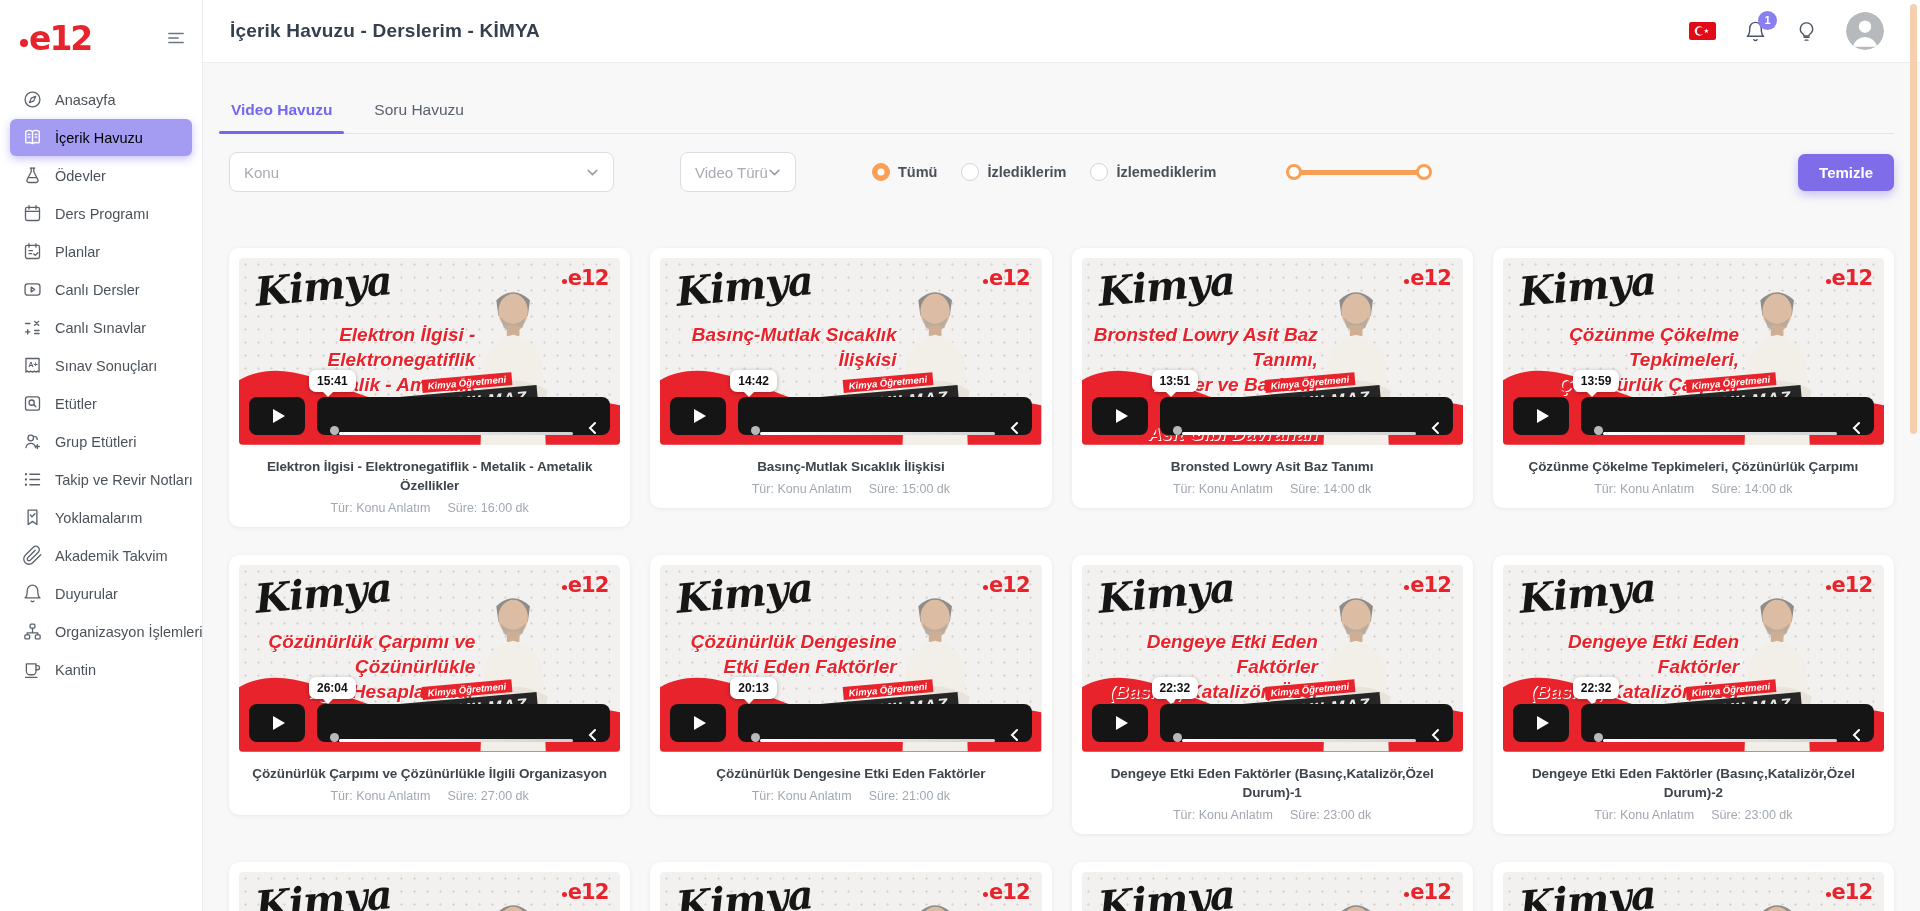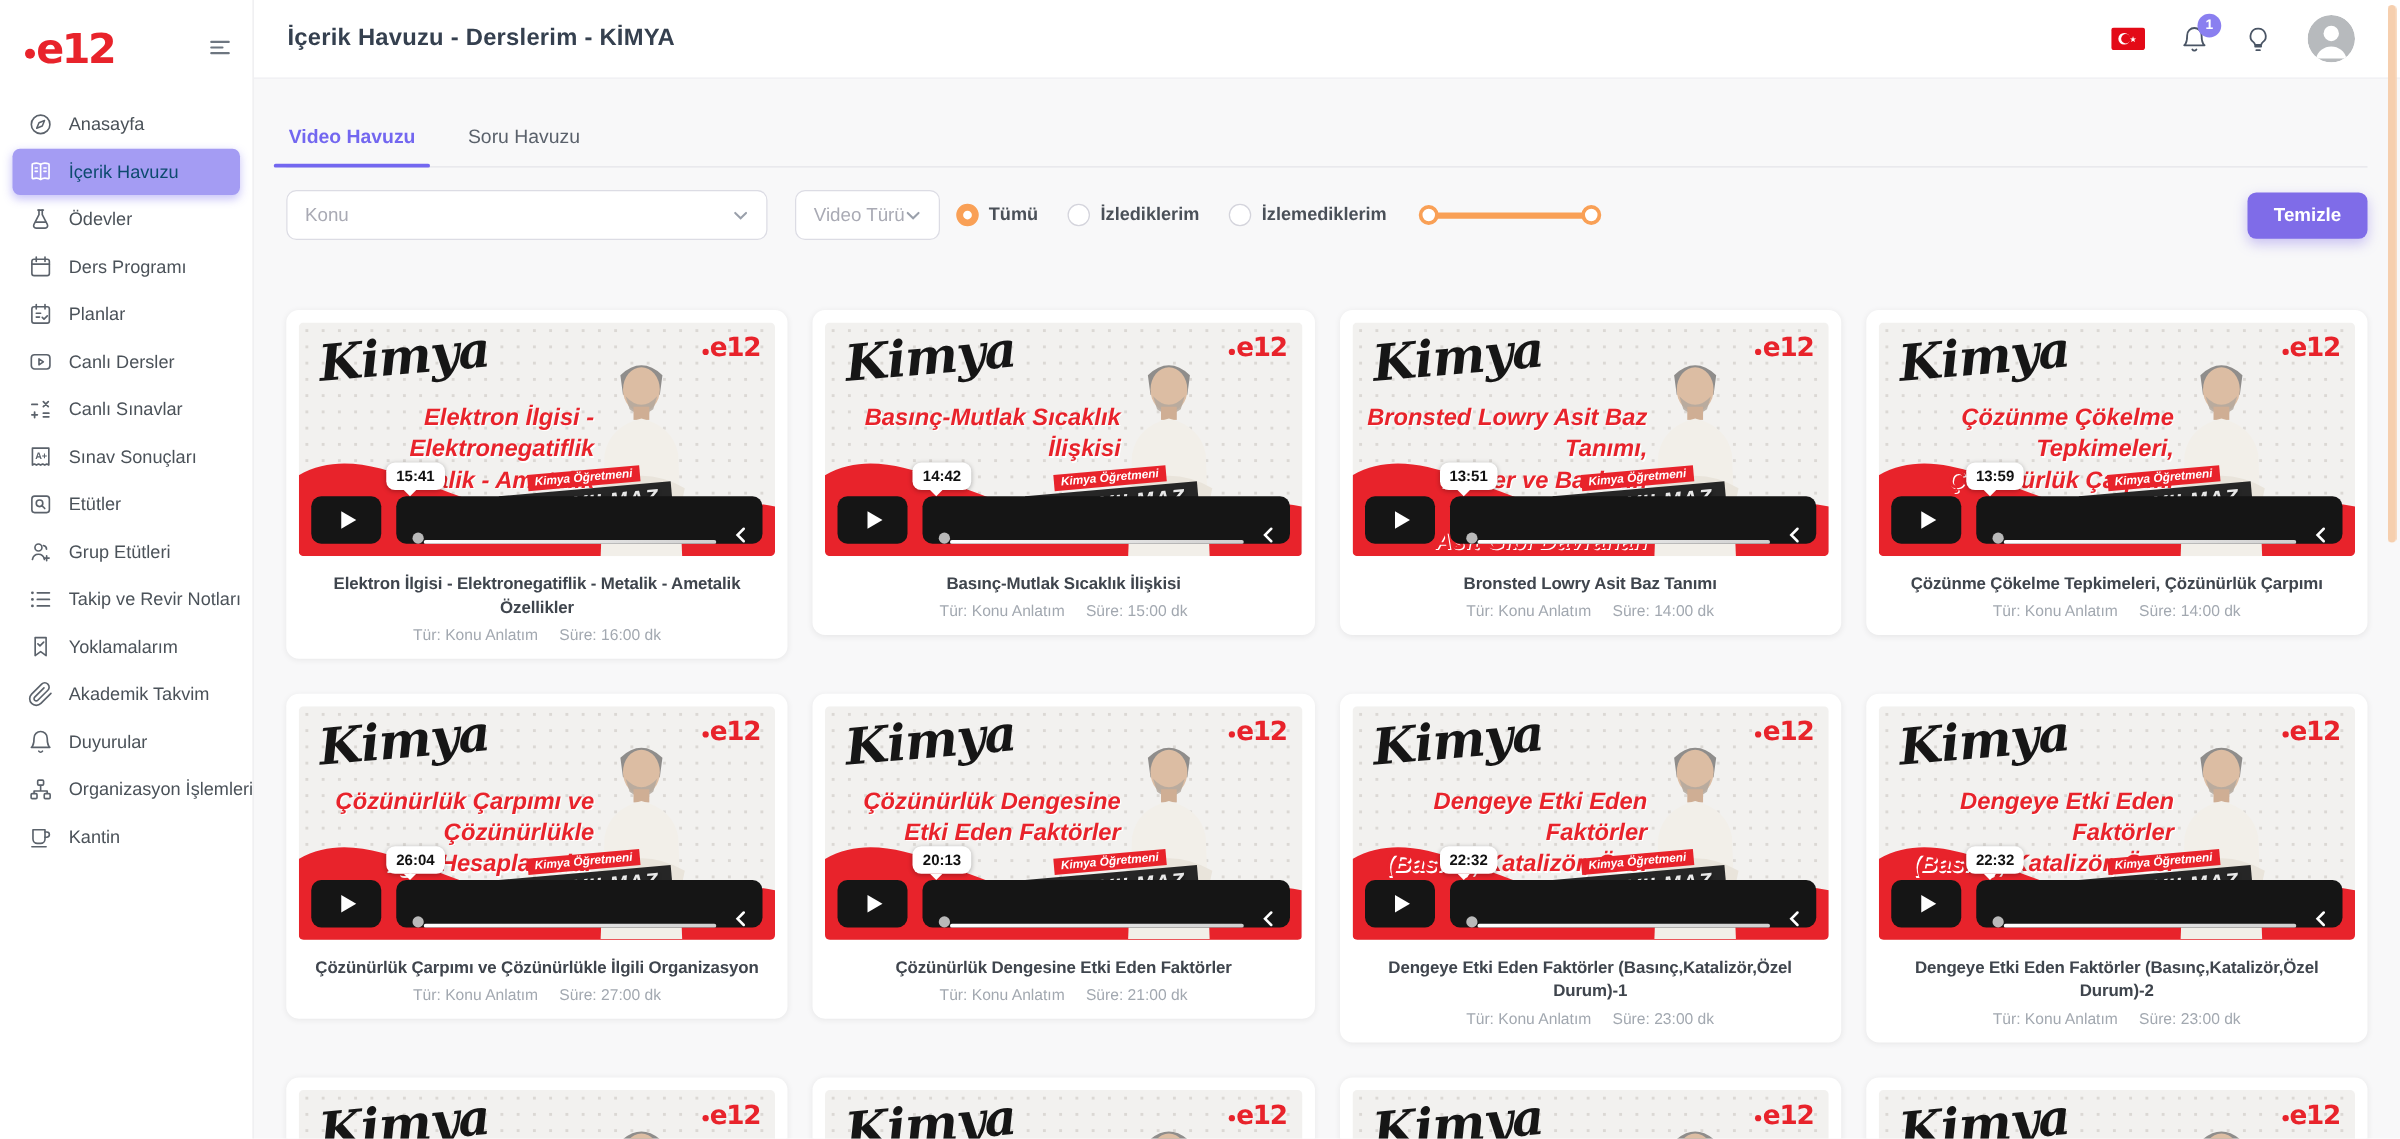--- a/index.html
+++ b/index.html
@@ -16,21 +16,21 @@
   .sb-head { height:76px; display:flex; align-items:center; justify-content:space-between; padding:0 16px 0 20px; }
   .logo { display:flex; align-items:center; cursor:pointer; }
   .logo-dot { width:8px; height:8px; border-radius:50%; background:var(--brand-red); margin:10px 1px 0 0; }
   .logo-text { color:var(--brand-red); font-weight:900; font-size:33px; letter-spacing:-2px; font-family:"DejaVu Sans",sans-serif; }
   .sb-toggle { cursor:pointer; display:flex; align-items:center; }
   .menu { padding:4px 0 10px; }
   .menu-item { display:flex; align-items:center; gap:12px; margin:1px 10px; padding:8px 12px;
     border-radius:6px; color:#4b5259; font-size:14.5px; cursor:pointer; white-space:nowrap; }
   .menu-item .mi-icon { width:21px; height:21px; flex-shrink:0; color:#5b626b; }
   .menu-item .mi-icon svg { width:21px; height:21px; display:block; }
-  .menu-item.active { background:var(--sidebar-active-bg); color:#0c4a6e;
+  .menu-item.active { background:var(--sidebar-active-bg); color:#000000;
     box-shadow:0 3px 8px rgba(130,120,240,.45); }
   .menu-item.active .mi-icon { color:#fff; }
 
   
   .main { flex:1; display:flex; flex-direction:column; background:#f8f8f9; min-width:0; }
   .topbar { height:63px; background:#fff; border-bottom:1px solid #ededf1;
     display:flex; align-items:center; justify-content:space-between; padding:0 36px 0 27px; flex-shrink:0; }
   .page-title { font-size:19px; font-weight:bold; color:#35404f; letter-spacing:.2px; }
   .topbar-right { display:flex; align-items:center; gap:28px; }
   .flag { width:27px; height:18px; cursor:pointer; display:block; }
@@ -43,27 +43,27 @@
   .avatar svg { width:38px; height:38px; display:block; }
 
   
   .content { flex:1; padding:0 26px; position:relative; overflow:hidden; }
   .tabs { display:flex; gap:38px; border-bottom:1px solid #e4e4e9; margin-top:26px; }
   .tab { padding:12px 2px 14px; font-size:15.5px; color:#5a616b; position:relative; cursor:pointer; }
   .tab.active { color:var(--accent-purple); font-weight:bold; }
   .tab.active::after { content:""; position:absolute; left:-10px; right:-10px; bottom:-1px;
     height:3px; border-radius:2px; background:var(--accent-purple); }
 
-  .filter-bar { margin-top:18px; display:flex; align-items:center; }
+  .filter-bar { margin-top:18px; display:flex; align-items:center;gap:44px; }
   .select { background:#fff; border:1px solid #dcdce4; border-radius:8px; height:40px;
     display:flex; align-items:center; justify-content:space-between; padding:0 14px;
     color:#a9aab4; font-size:15px; cursor:pointer; }
   .select-konu { width:385px; }
   .select-turu { width:116px; margin-left:22px; }
-  .radio-group { display:flex; align-items:center; gap:24px; margin-left:13px; }
+  .radio-group { display:flex; align-items:center; gap:24px; margin-left:32px; }
   .radio { display:flex; align-items:center; gap:8px; cursor:pointer; }
   .radio .dot { width:18px; height:18px; border-radius:50%; border:1px solid #d4d4dc; background:#fff; position:relative; flex-shrink:0; }
   .radio.active .dot { background:var(--orange); border-color:var(--orange); }
   .radio.active .dot::after { content:""; position:absolute; left:50%; top:50%; width:7px; height:7px;
     border-radius:50%; background:#fff; transform:translate(-50%,-50%); }
   .r-label { font-size:14.5px; color:#4a5058; font-weight:bold; }
   .slider { margin-left:34px; width:130px; height:5px; background:var(--orange); border-radius:3px; position:relative; }
   .handle { position:absolute; top:50%; width:16px; height:16px; border-radius:50%;
     background:#fff; border:3px solid var(--orange); transform:translateY(-50%); cursor:grab; }
   .handle-l { left:-8px; } .handle-r { right:-8px; }

